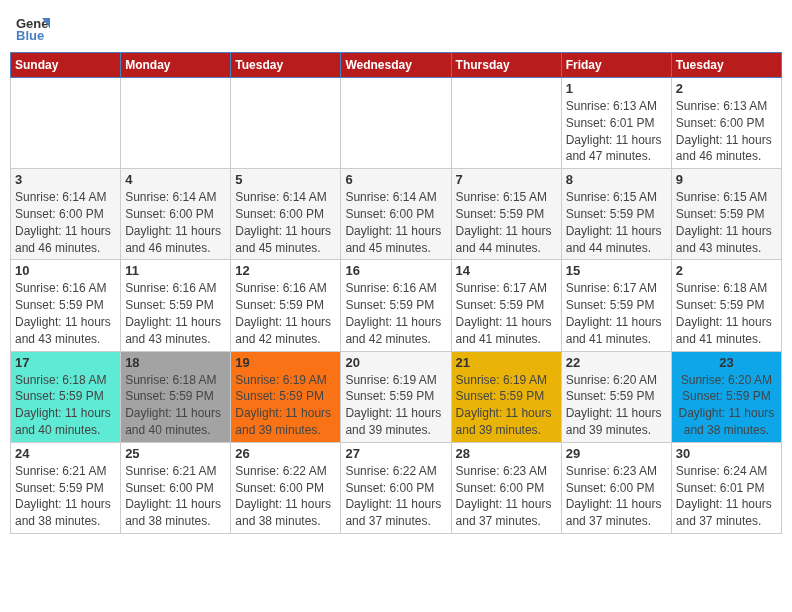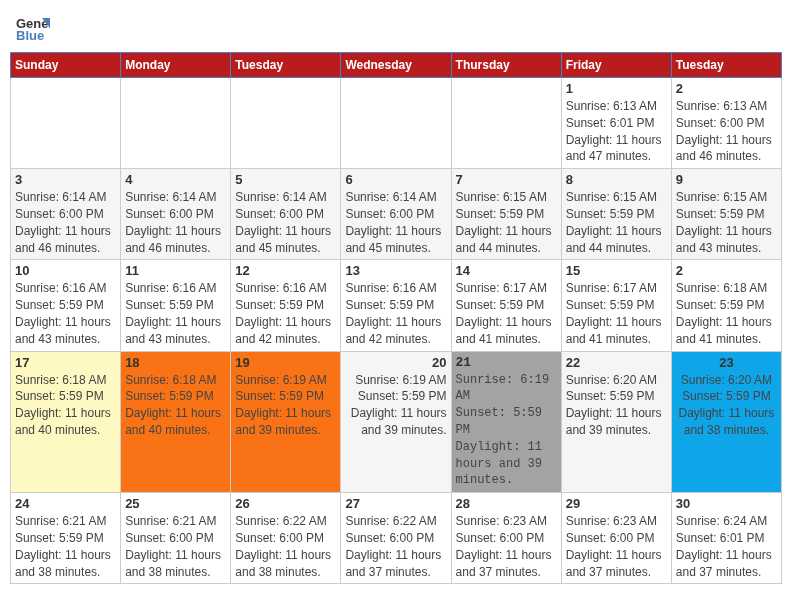--- a/index.html
+++ b/index.html
@@ -163,54 +163,54 @@
         </td>
         <td>
           <div class="day-num">11</div>
           <div class="day-info">Sunrise: 6:16 AM<br>Sunset: 5:59 PM<br>Daylight: 11 hours and 43 minutes.</div>
         </td>
         <td>
           <div class="day-num">12</div>
           <div class="day-info">Sunrise: 6:16 AM<br>Sunset: 5:59 PM<br>Daylight: 11 hours and 42 minutes.</div>
         </td>
         <td>
-          <div class="day-num">13</div>
+          <div class="day-num">16</div>
           <div class="day-info">Sunrise: 6:16 AM<br>Sunset: 5:59 PM<br>Daylight: 11 hours and 42 minutes.</div>
         </td>
         <td>
           <div class="day-num">14</div>
           <div class="day-info">Sunrise: 6:17 AM<br>Sunset: 5:59 PM<br>Daylight: 11 hours and 41 minutes.</div>
         </td>
         <td>
           <div class="day-num">15</div>
           <div class="day-info">Sunrise: 6:17 AM<br>Sunset: 5:59 PM<br>Daylight: 11 hours and 41 minutes.</div>
         </td>
         <td>
           <div class="day-num">2</div>
           <div class="day-info">Sunrise: 6:18 AM<br>Sunset: 5:59 PM<br>Daylight: 11 hours and 41 minutes.</div>
         </td>
       </tr>
       <tr>
-        <td style="background-color: #fef9c3;">
+        <td style="background-color: #5eead4;">
           <div class="day-num">17</div>
           <div class="day-info">Sunrise: 6:18 AM<br>Sunset: 5:59 PM<br>Daylight: 11 hours and 40 minutes.</div>
         </td>
-        <td style="background-color: #f97316;">
+        <td style="background-color: #a3a3a3;">
           <div class="day-num">18</div>
           <div class="day-info">Sunrise: 6:18 AM<br>Sunset: 5:59 PM<br>Daylight: 11 hours and 40 minutes.</div>
         </td>
         <td style="background-color: #f97316;">
           <div class="day-num">19</div>
           <div class="day-info">Sunrise: 6:19 AM<br>Sunset: 5:59 PM<br>Daylight: 11 hours and 39 minutes.</div>
         </td>
-        <td style="background-color: rgb(245, 245, 245); text-align: right;">
+        <td style="background-color: rgb(245, 245, 245);">
           <div class="day-num">20</div>
           <div class="day-info">Sunrise: 6:19 AM<br>Sunset: 5:59 PM<br>Daylight: 11 hours and 39 minutes.</div>
         </td>
-        <td style="background-color: #a3a3a3; font-family: Liberation Mono, monospace;">
+        <td style="background-color: #eab308;">
           <div class="day-num">21</div>
           <div class="day-info">Sunrise: 6:19 AM<br>Sunset: 5:59 PM<br>Daylight: 11 hours and 39 minutes.</div>
         </td>
         <td style="background-color: rgb(245, 245, 245);">
           <div class="day-num">22</div>
           <div class="day-info">Sunrise: 6:20 AM<br>Sunset: 5:59 PM<br>Daylight: 11 hours and 39 minutes.</div>
         </td>
         <td style="background-color: #0ea5e9; text-align: center;">
           <div class="day-num">23</div>
           <div class="day-info">Sunrise: 6:20 AM<br>Sunset: 5:59 PM<br>Daylight: 11 hours and 38 minutes.</div>

